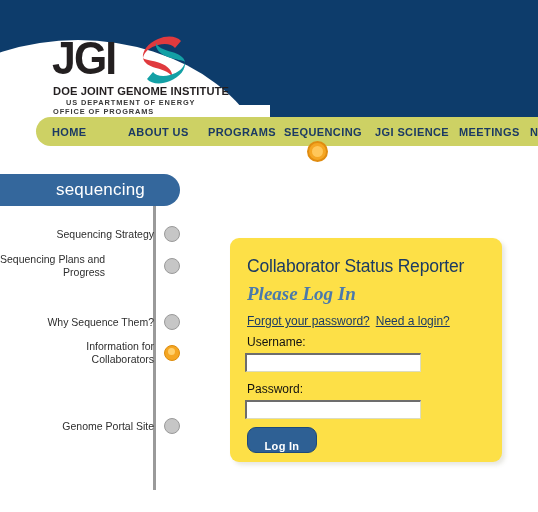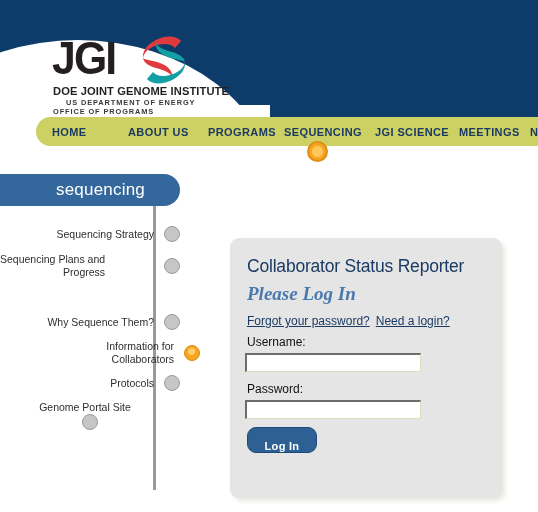--- a/index.html
+++ b/index.html
@@ -227,22 +227,22 @@
     border-radius: 50%;
     background: #ffcf6b;
   }
 
   
   #login-panel {
     position: absolute;
     left: 230px;
     top: 238px;
     width: 272px;
-    height: 260px;
-    background: #e5e5e5;
+    height: 224px;
+    background: #fde047;
     border-radius: 9px;
     box-shadow: 3px 3px 4px rgba(120,120,90,0.18);
     box-sizing: border-box;
   }
   #panel-title {
     position: absolute;
     left: 17px;
     top: 18px;
     font-size: 17.5px;
     color: #1b3a63;
@@ -364,30 +364,26 @@
     </div>
     <div class="sidebar-item" style="top: 47px; justify-content: space-between;">
       <span class="sidebar-label">Sequencing Plans and
 Progress</span>
       <span class="sidebar-dot"></span>
     </div>
     <div class="sidebar-item" style="top: 108px;">
       <span class="sidebar-label">Why Sequence Them?</span>
       <span class="sidebar-dot"></span>
     </div>
-    <div class="sidebar-item" style="top: 134px; padding-left: 20px;">
+    <div class="sidebar-item" style="top: 134px;">
       <span class="sidebar-label">Information for
 Collaborators</span>
       <span class="sidebar-dot active"></span>
     </div>
-    <div class="sidebar-item" style="top: 169px;">
-      <span class="sidebar-label">Protocols</span>
-      <span class="sidebar-dot"></span>
-    </div>
-    <div class="sidebar-item" style="top: 195px; flex-direction: column;">
+    <div class="sidebar-item" style="top: 212px;">
       <span class="sidebar-label">Genome Portal Site</span>
       <span class="sidebar-dot"></span>
     </div>
   </div>
 
 <div id="login-panel">
   <div id="panel-title">Collaborator Status Reporter</div>
   <div id="panel-subtitle">Please Log In</div>
   <div id="panel-links">
     <span class="panel-link">Forgot your password?</span><span style="display:inline-block;width:6px"></span><span class="panel-link">Need a login?</span>

